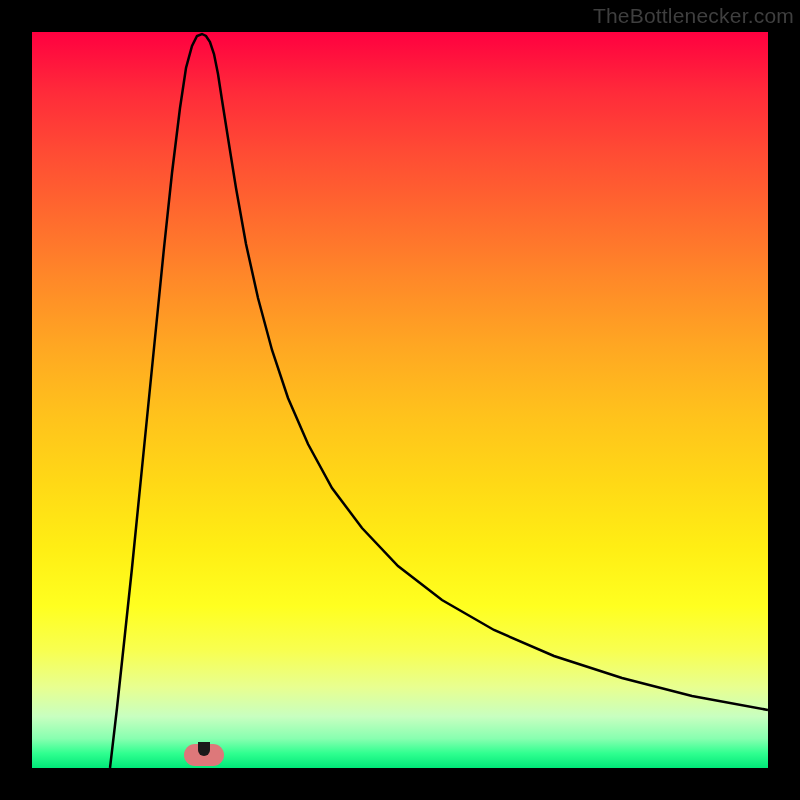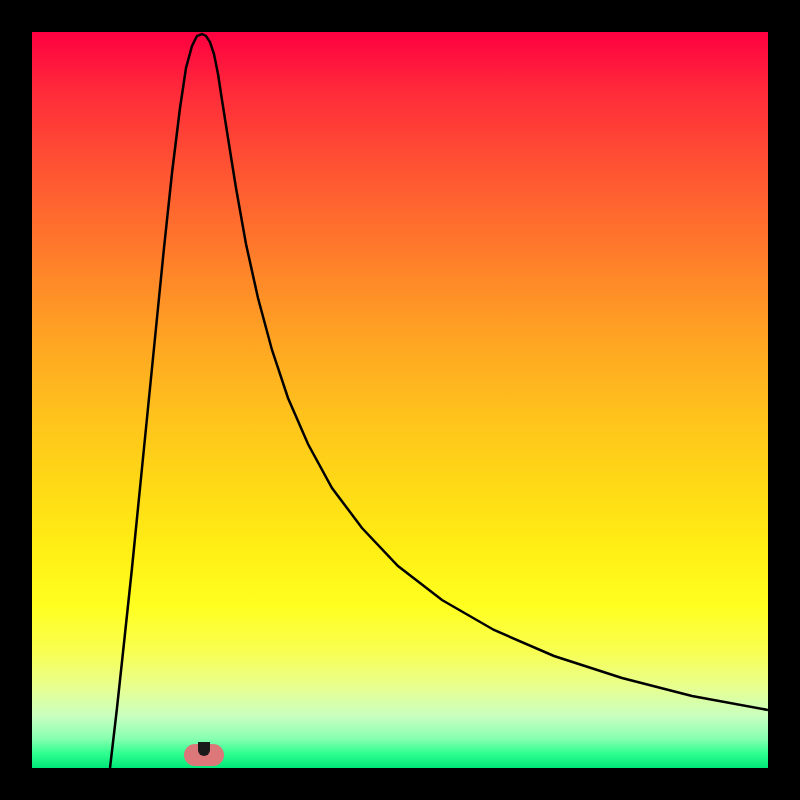--- a/index.html
+++ b/index.html
@@ -30,20 +30,21 @@
   .foot-notch{position:absolute;left:166px;top:710px;width:12px;height:14px;
     background:#1a1a1a;border-radius:0 0 8px 8px;}
   .watermark{position:absolute;right:6px;top:4px;
     font:500 21px Arial,Helvetica,sans-serif;color:#3f3f3f;letter-spacing:0.2px;}
 </style>
 </head>
 <body>
 
 <div class="frame">
 
+  <div class="watermark">TheBottlenecker.com</div>
 
   <div class="plot">
     <div class="bg-grad"></div>
 
     <svg class="curve" viewBox="0 0 736 736">
       <path id="curve-path" d="M78 736 L85 676 L92 611 L100 536 L108 456 L116 376 L124 296 L132 216 L140 141 L148 76 L154 36 L160 14 L165 4 L170 2 L174 4 L178 10 L182 22 L186 42 L190 68 L196 106 L204 156 L214 212 L226 266 L240 318 L256 366 L276 412 L300 456 L330 496 L366 534 L410 568 L462 598 L522 624 L590 646 L660 664 L736 678" fill="none" stroke="#000" stroke-width="2.5"></path>
     </svg>
 
     <div class="foot"></div>
     <div class="foot-notch"></div>

